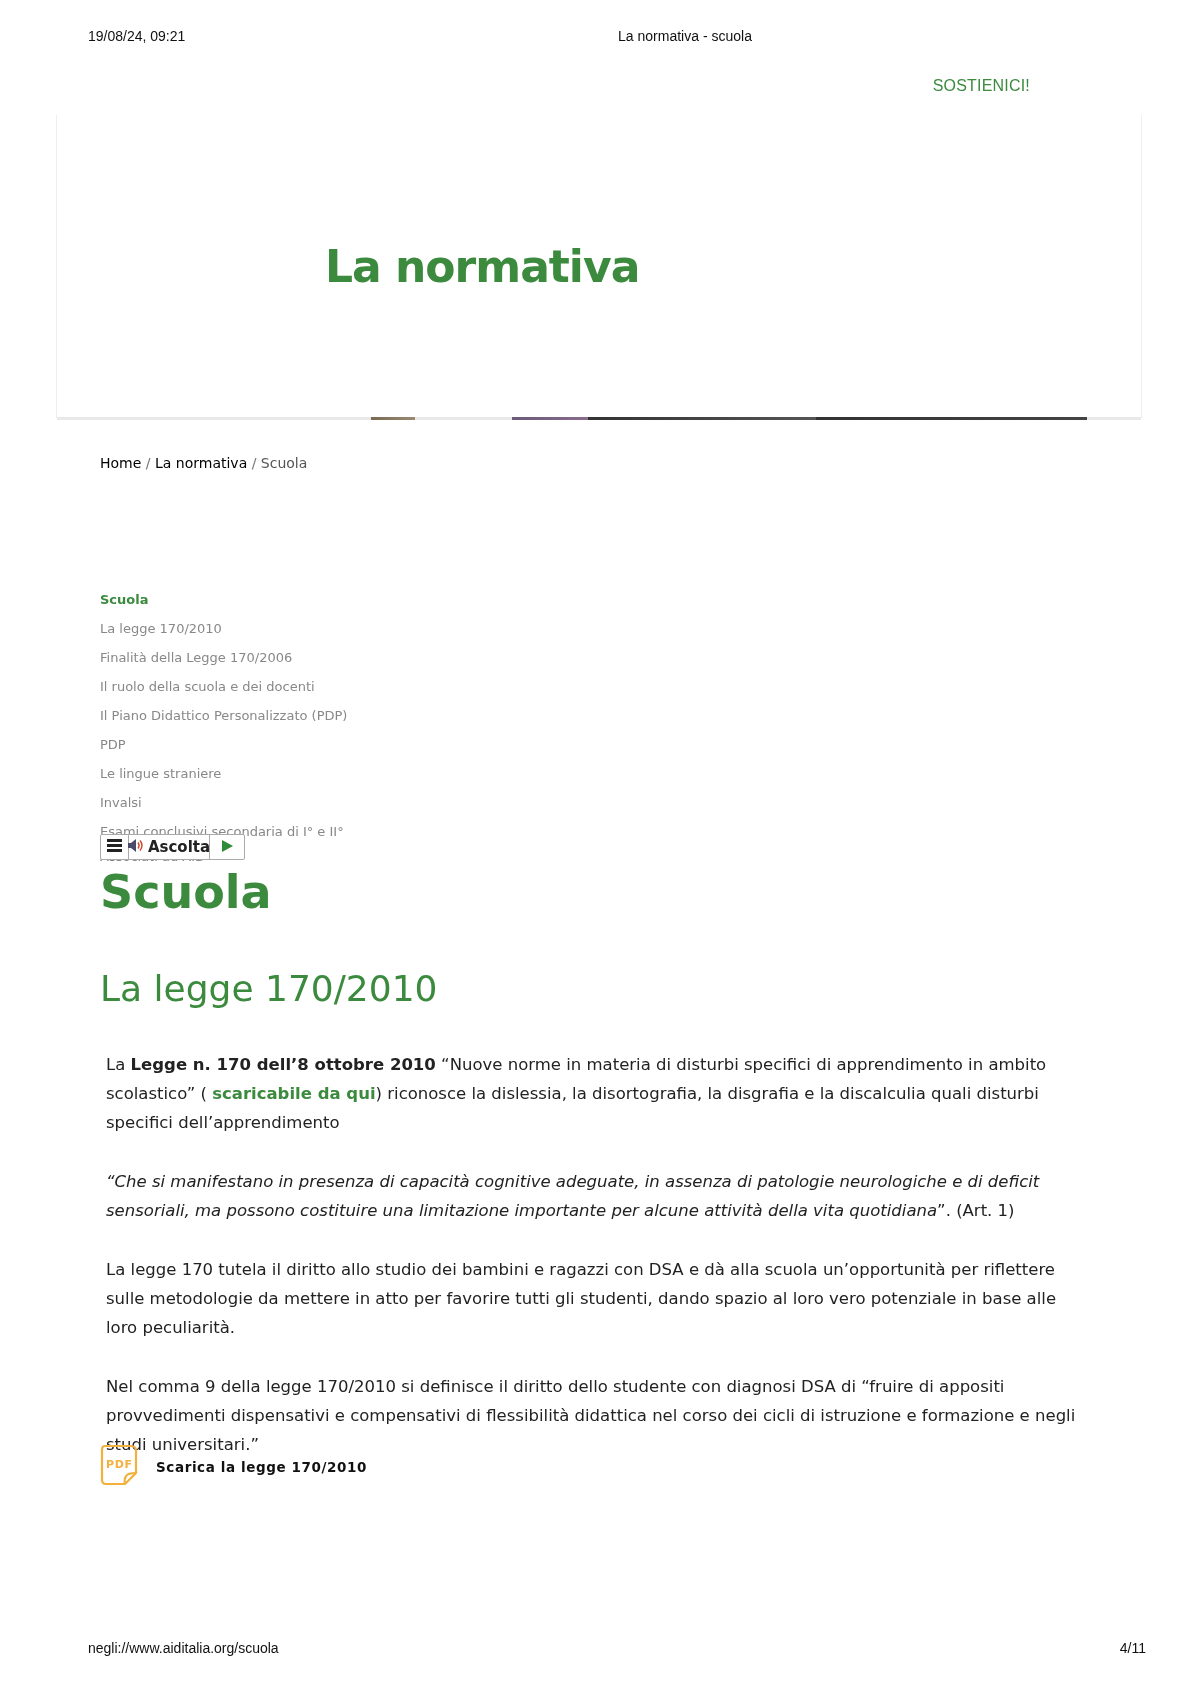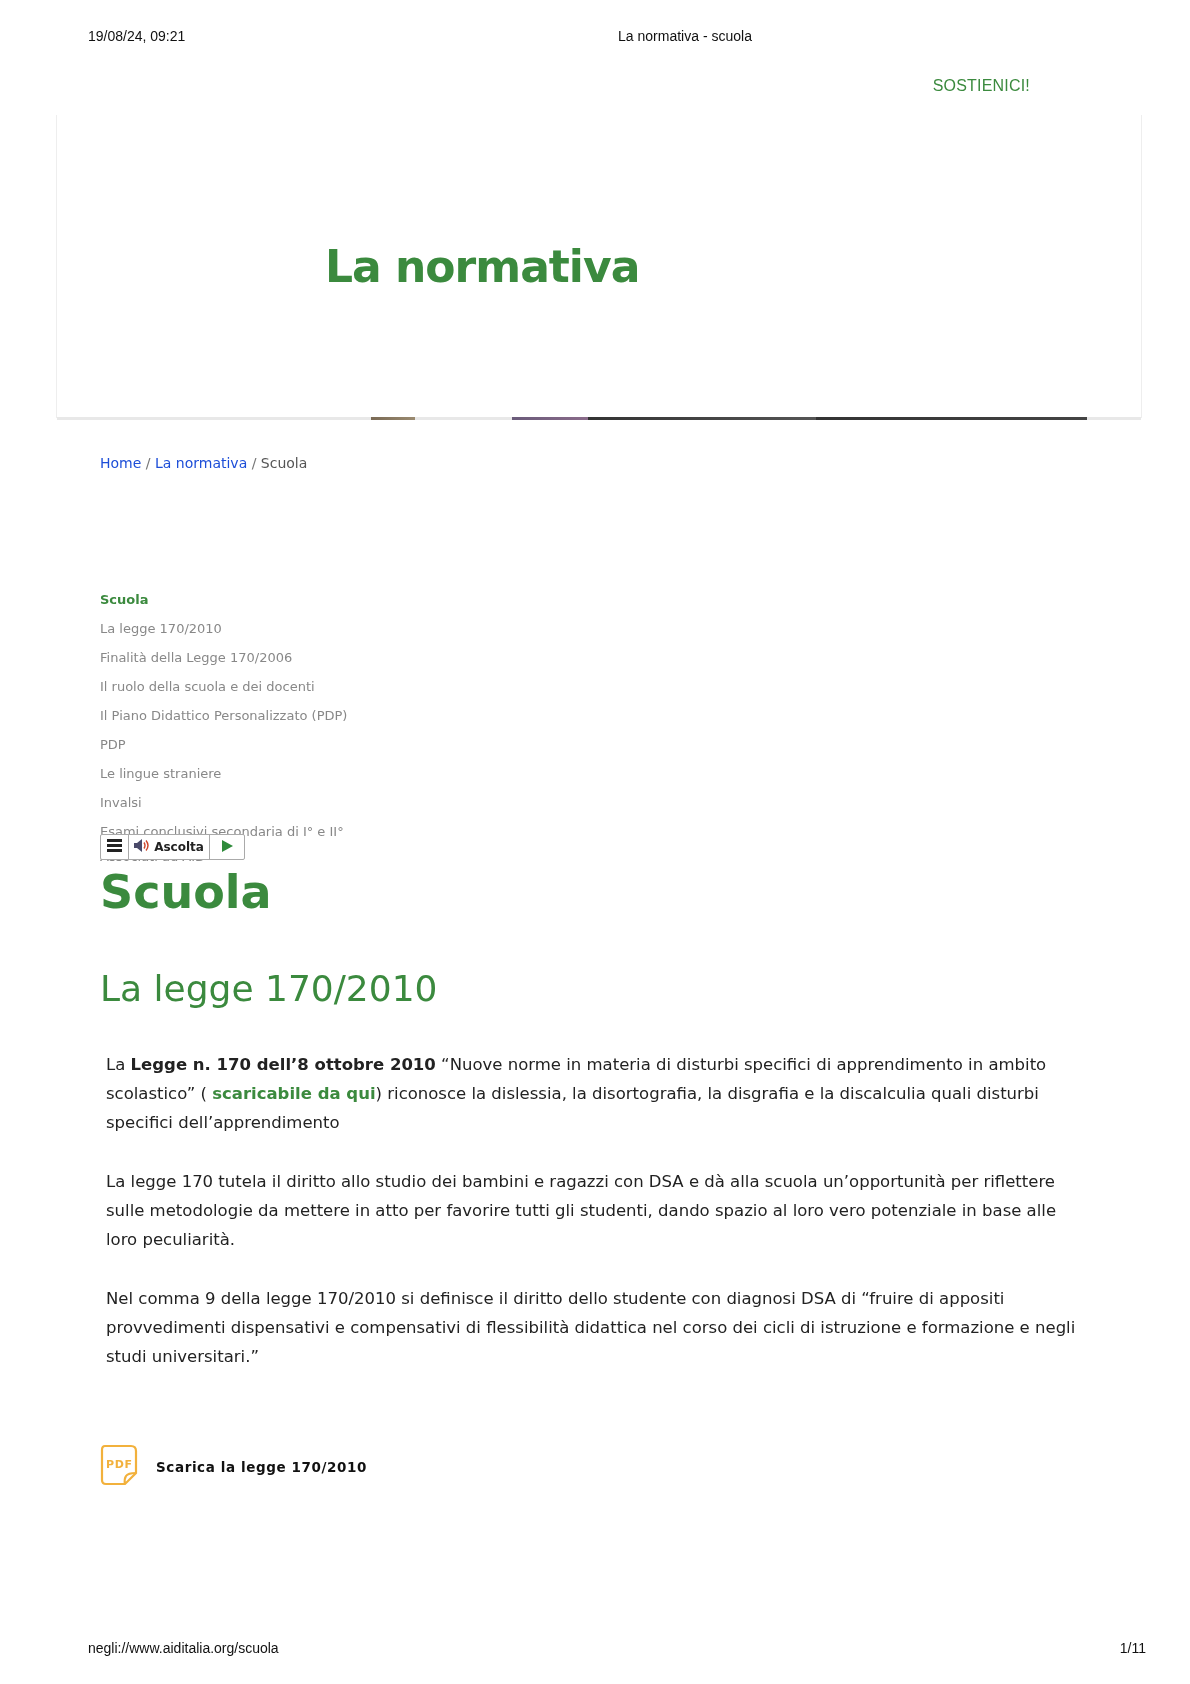--- a/index.html
+++ b/index.html
@@ -31,32 +31,32 @@
   }
   .hero-title {
     position: absolute; left: 268px; top: 126px; margin: 0;
     font-size: 44px; font-weight: bold; color: #3b8a3e;
     font-family: "DejaVu Sans", sans-serif; letter-spacing: -1px;
   }
   .breadcrumb {
     position: absolute; left: 100px; top: 455px; font-size: 14px; color: #777;
     font-family: "DejaVu Sans", sans-serif;
   }
-  .breadcrumb a { color: #1d4ed8; text-decoration: none; }
+  .breadcrumb a { color: #000000; text-decoration: none; }
   .breadcrumb .current { color: #555; }
   .sidenav {
     position: absolute; left: 100px; top: 590px; list-style: none; margin: 0; padding: 0;
     font-family: "DejaVu Sans", sans-serif; font-size: 13px;
   }
   .sidenav li { height: 29px; line-height: 20px; }
   .sidenav a { color: #888; text-decoration: none; }
   .sidenav li.active a { color: #3b8a3e; font-weight: bold; }
   .ascolta {
     position: absolute; left: 100px; top: 834px; height: 24px; display: flex;
-    border: 1px solid #aaa; background: #fff; border-radius: 2px; font-size: 12px;
+    border: 1px solid #aaa; background: #fff; border-radius: 2px; font-size: 15px;
     font-family: "DejaVu Sans", sans-serif;
   }
   .ascolta > div { display: flex; align-items: center; justify-content: center; border-right: 1px solid #aaa; }
   .ascolta > div:last-child { border-right: none; }
   .asc-menu { width: 27px; }
   .asc-listen { width: 80px; gap: 4px; font-weight: bold; color: #222; }
   .asc-play { width: 34px; color: #2e8b3a; }
   .page-title {
     position: absolute; left: 100px; top: 865px; margin: 0;
     font-size: 46px; font-weight: bold; color: #3b8a3e;
@@ -138,31 +138,32 @@
     </span>
   </div>
 </div>
 
 <h1 class="page-title">Scuola</h1>
 
 <h2 class="section-title">La legge 170/2010</h2>
 
 <div class="content">
   <p><span>La </span><strong>Legge n. 170 dell’8 ottobre 2010</strong><span> “Nuove norme in materia di disturbi specifici di apprendimento in ambito scolastico” ( </span><a href="#">scaricabile da qui</a><span>) riconosce la dislessia, la disortografia, la disgrafia e la discalculia quali disturbi specifici dell’apprendimento</span></p>
+  <p><em>“Che si manifestano in presenza di capacità cognitive adeguate, in assenza di patologie neurologiche e di deficit sensoriali, ma possono costituire una limitazione importante per alcune attività della vita quotidiana</em><span>”. (Art. 1)</span></p>
   <p>La legge 170 tutela il diritto allo studio dei bambini e ragazzi con DSA e dà alla scuola un’opportunità per riflettere sulle metodologie da mettere in atto per favorire tutti gli studenti, dando spazio al loro vero potenziale in base alle loro peculiarità.</p>
   <p>Nel comma 9 della legge 170/2010 si definisce il diritto dello studente con diagnosi DSA di “fruire di appositi provvedimenti dispensativi e compensativi di flessibilità didattica nel corso dei cicli di istruzione e formazione e negli studi universitari.”</p>
 </div>
 
 <a class="pdf-link" href="#">
   <span>
     <svg width="38" height="42" viewBox="0 0 38 42">
       <path d="M5 2h26q5 0 5 5v22l-11 11H6q-4 0-4-4V6q0-4 3-4z" fill="none" stroke="#f2b13c" stroke-width="2.2"></path>
       <path d="M36 29q-8 0-10 3t-1 8" fill="none" stroke="#f2b13c" stroke-width="2.2"></path>
       <text x="6" y="24" font-family="DejaVu Sans, sans-serif" font-size="11" font-weight="bold" fill="#f2b13c">PDF</text>
     </svg>
   </span>
   <span>Scarica la legge 170/2010</span>
 </a>
 
 <div class="print-footer">
   <span class="ph-left">negli://www.aiditalia.org/scuola</span>
-  <span class="ph-right">1/11</span>
+  <span class="ph-right">4/11</span>
 </div>
 
 </body></html>

